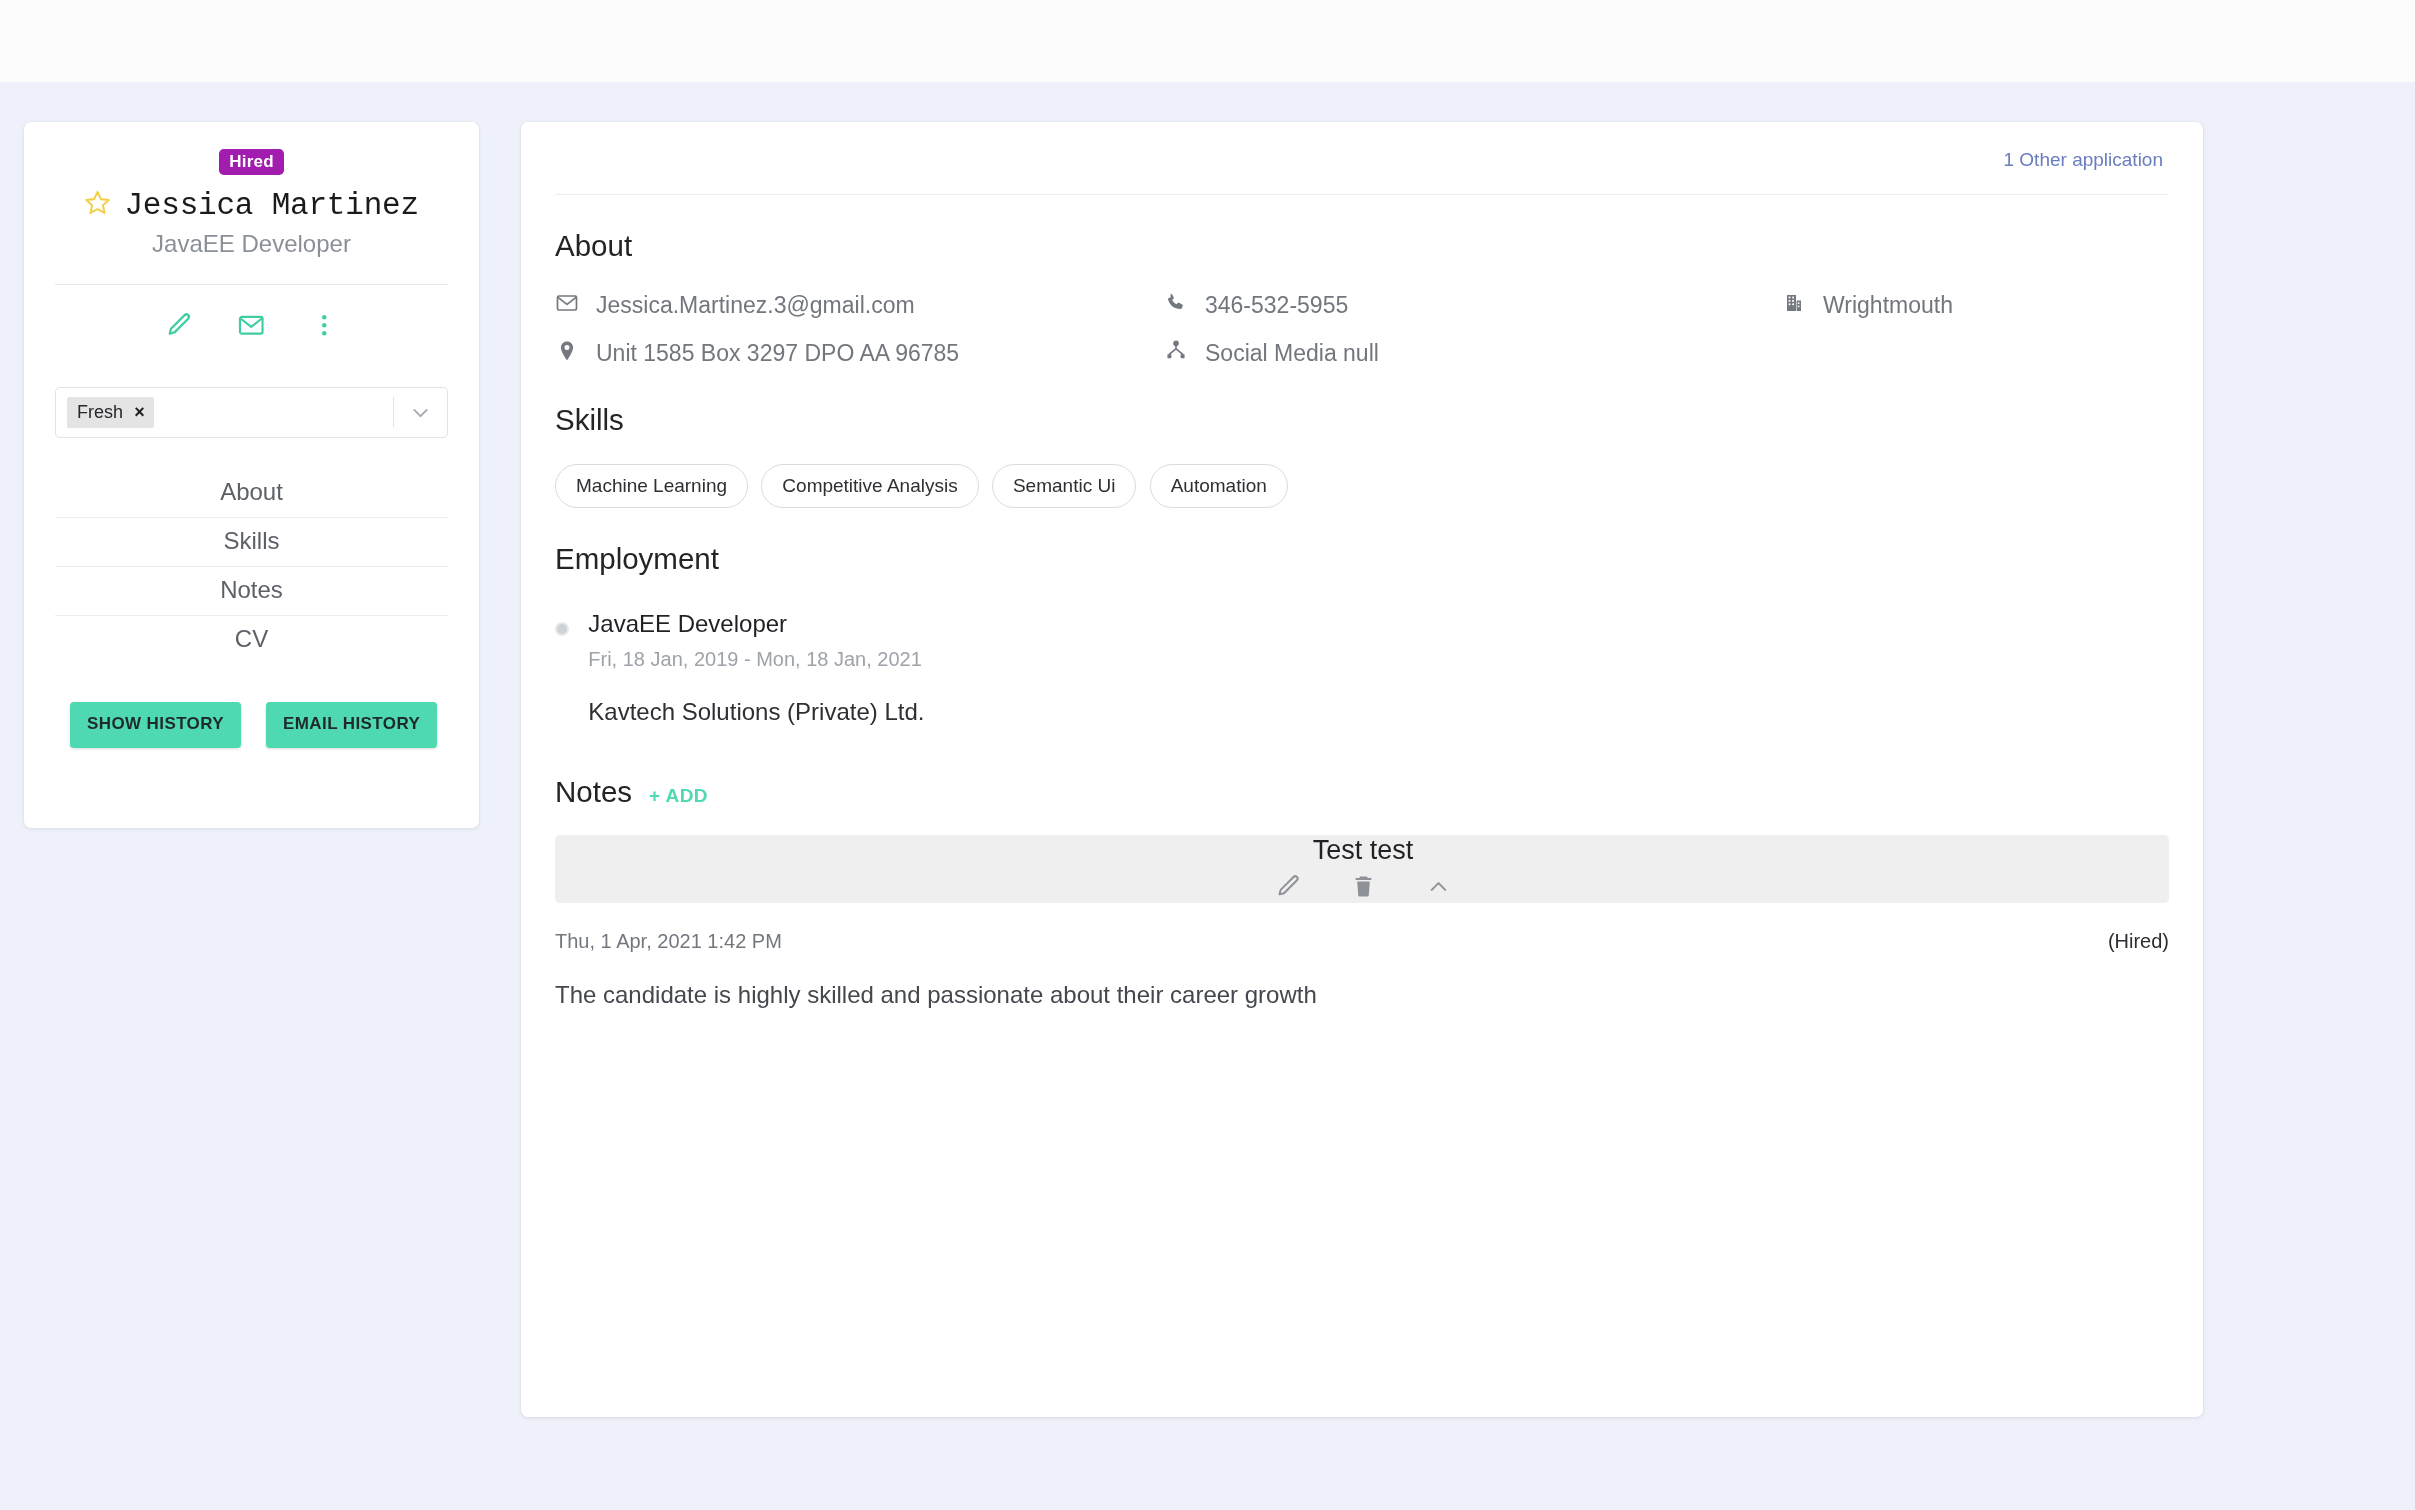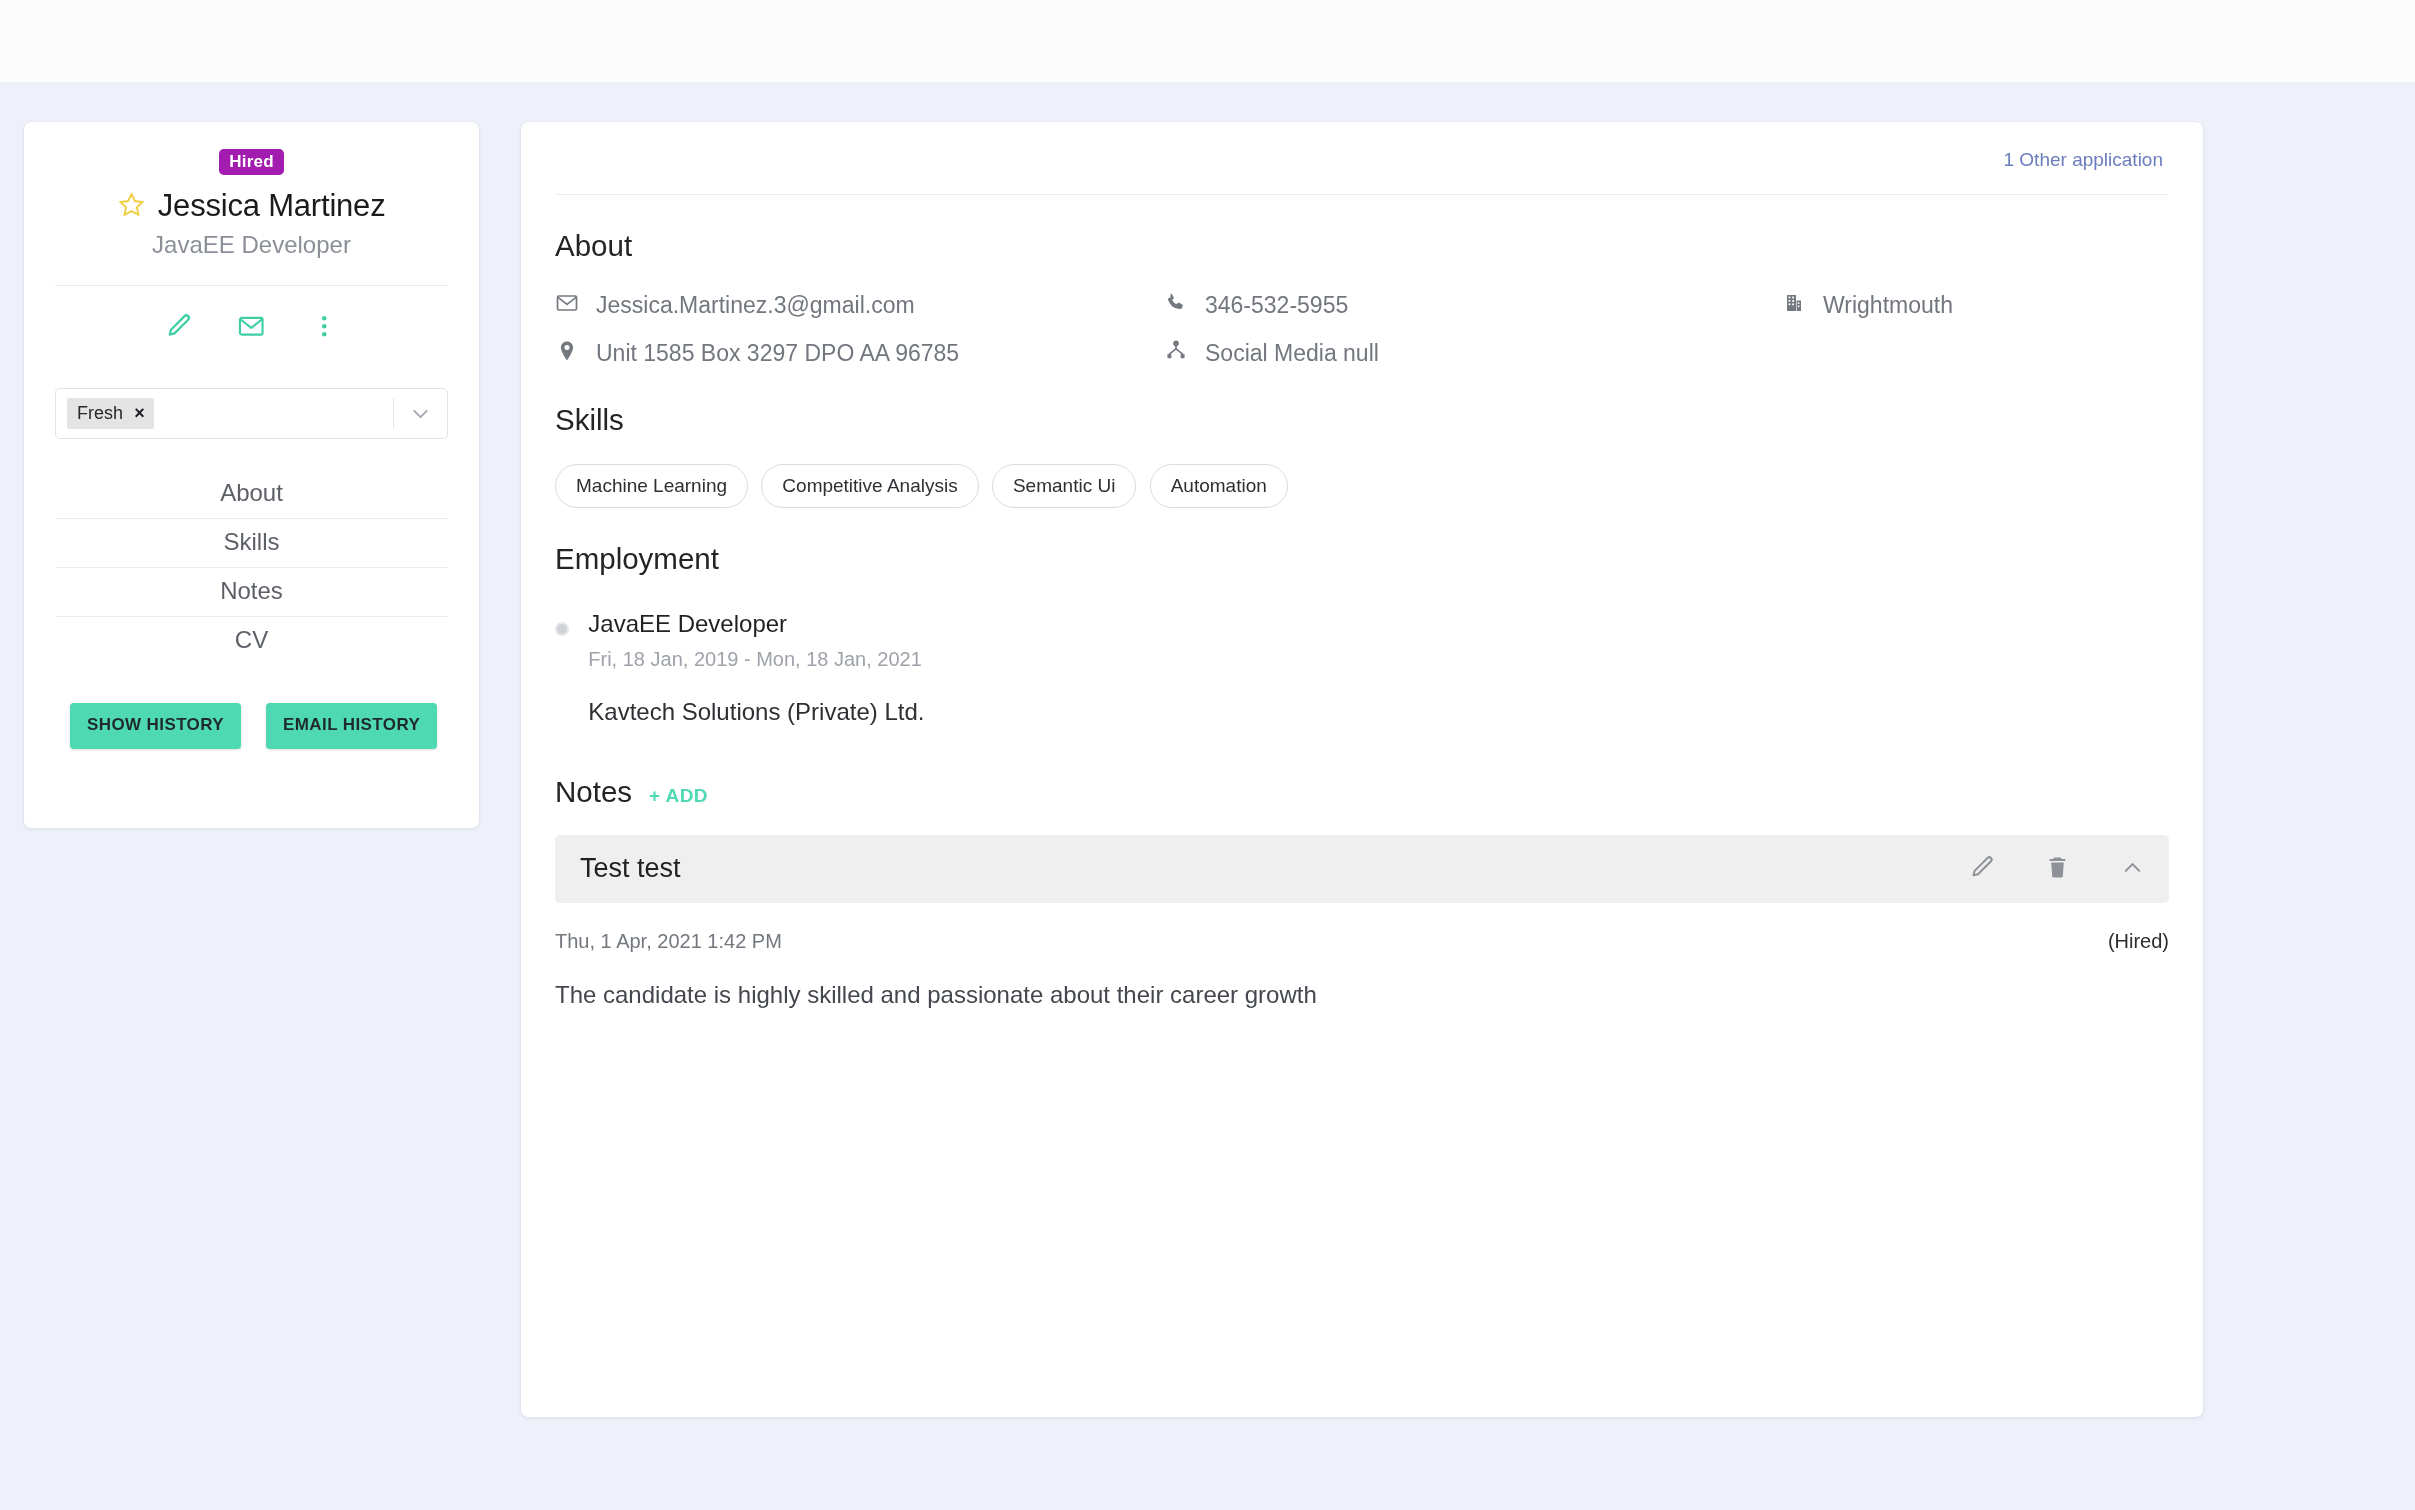--- a/index.html
+++ b/index.html
@@ -61,20 +61,21 @@
     line-height: 1;
     letter-spacing: 0.2px;
   }
 
   .name-row {
     display: flex;
     align-items: center;
     justify-content: center;
     gap: 13.3px;
     margin-top: 13.3px;
+    font-family: Liberation Mono, monospace;
   }
   .star-icon { display: block; }
   .cand-name {
     font-size: 31px;
     color: #1b1b1b;
     font-weight: normal;
     letter-spacing: -0.2px;
   }
   .cand-role {
     text-align: center;
@@ -262,20 +263,21 @@
   }
 
   .note-bar {
     margin: 26px 34px 0 34px;
     height: 68px;
     background: #efeff0;
     border-radius: 4.8px;
     display: flex;
     align-items: center;
     padding: 0 23px 0 25px;
+    flex-direction: column;
   }
   .note-title {
     font-size: 27px;
     color: #1f2124;
     flex: 1;
   }
   .note-bar-icons { display: flex; align-items: center; gap: 48px; }
   .note-ic { cursor: pointer; display: block; }
 
   .note-meta {

